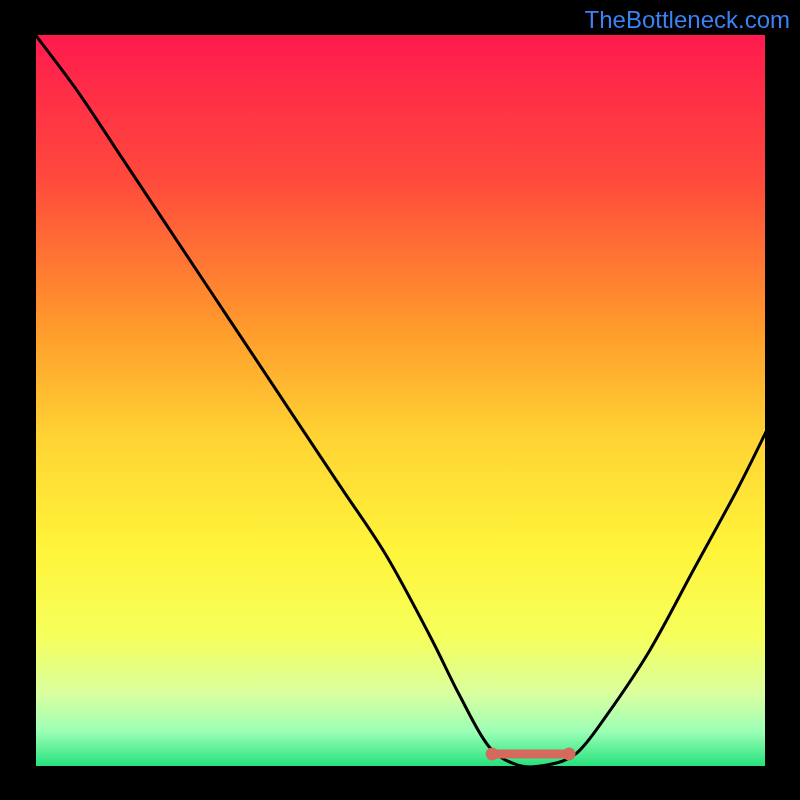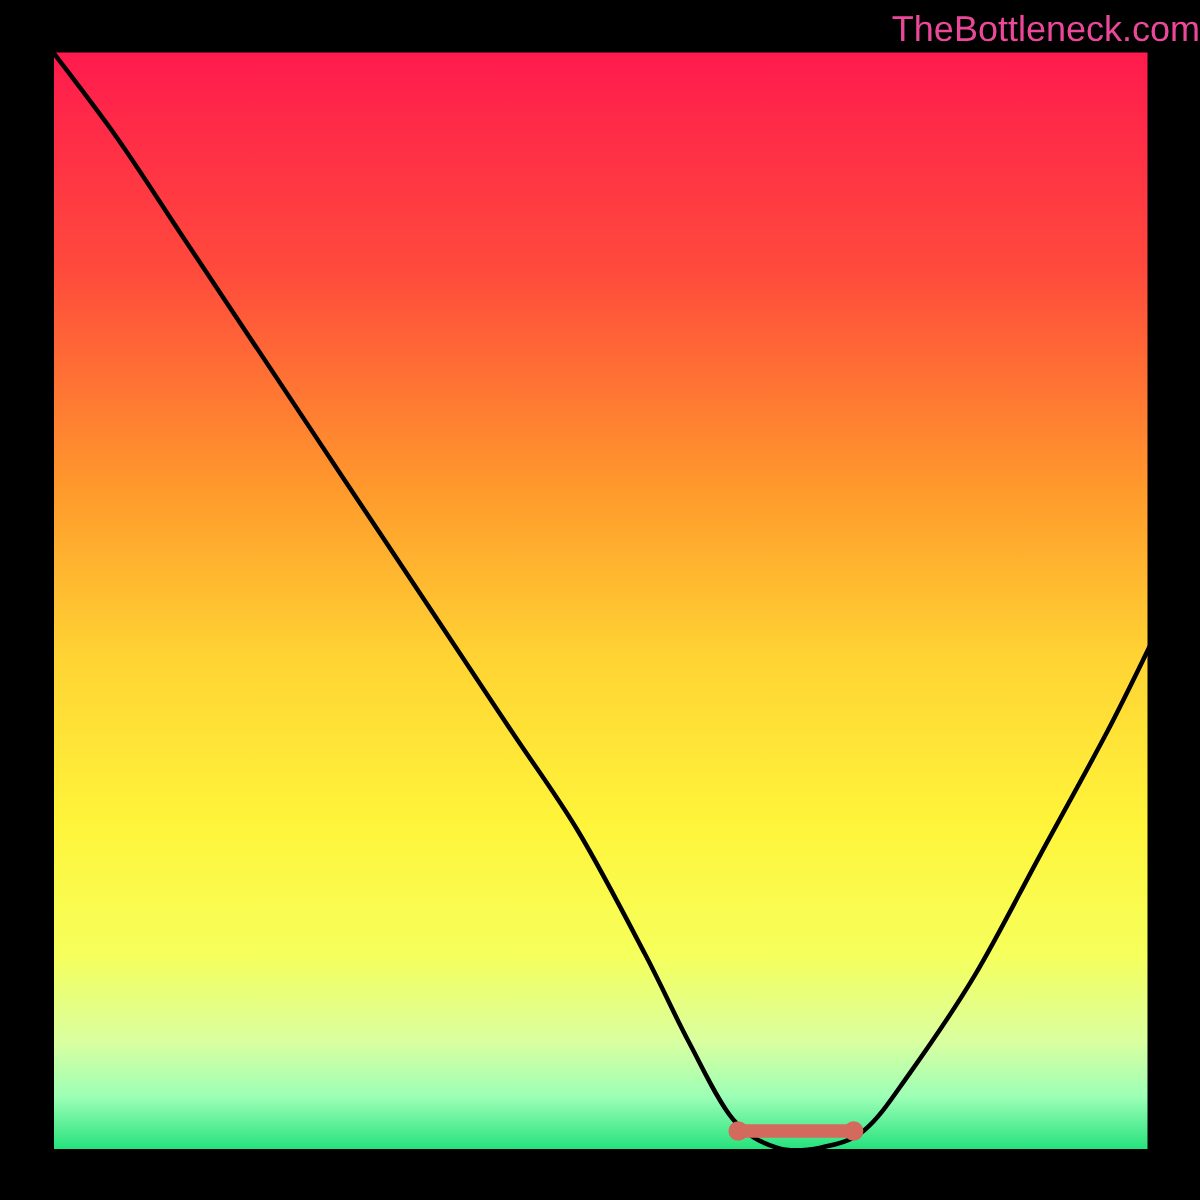--- a/index.html
+++ b/index.html
@@ -11,25 +11,25 @@
     overflow: hidden;
   }
   .container {
     position: relative;
     width: 800px;
     height: 800px;
   }
   .watermark {
     position: absolute;
     top: 6px;
-    right: 0;
+    right: 10px;
     font-family: Arial, Helvetica, sans-serif;
     font-size: 24px;
     font-weight: 500;
-    color: #ec4899;
+    color: #3b82f6;
     letter-spacing: 0px;
     z-index: 10;
   }
   svg {
     position: absolute;
     top: 0;
     left: 0;
   }
 </style>
 </head>

